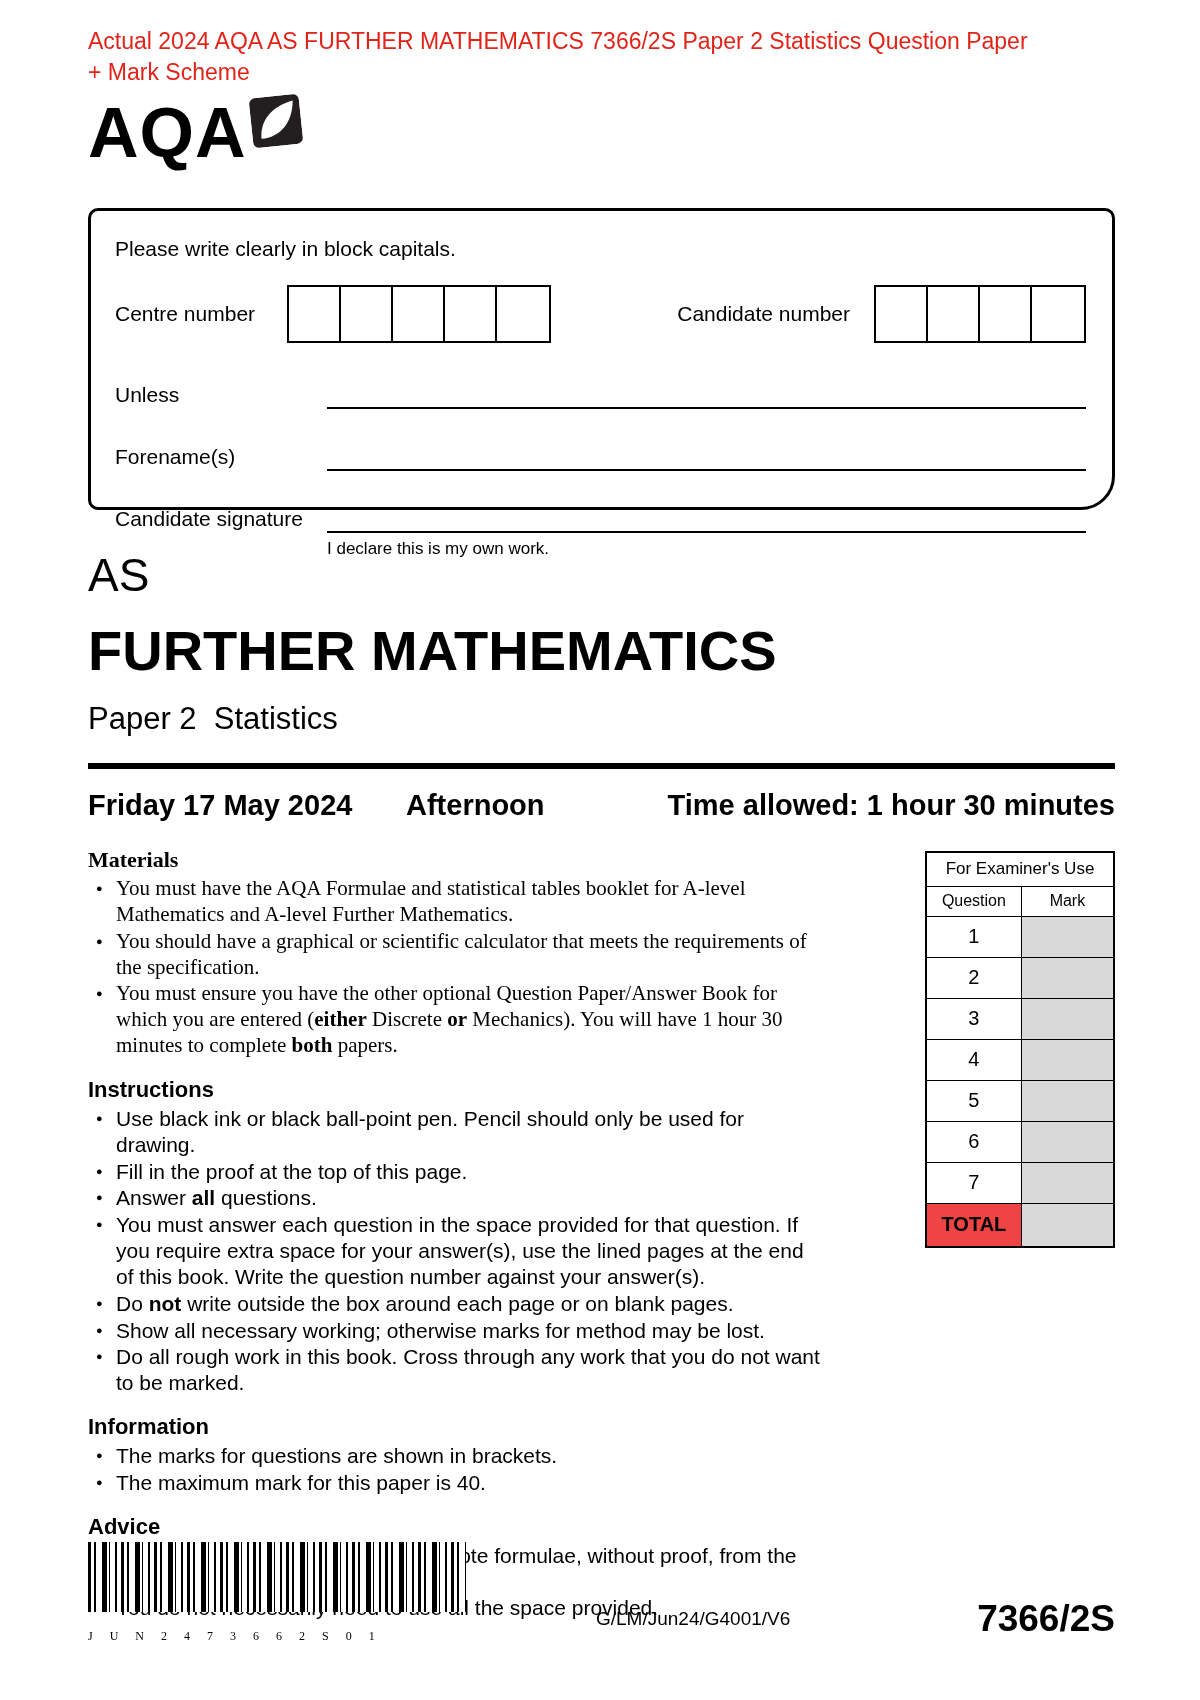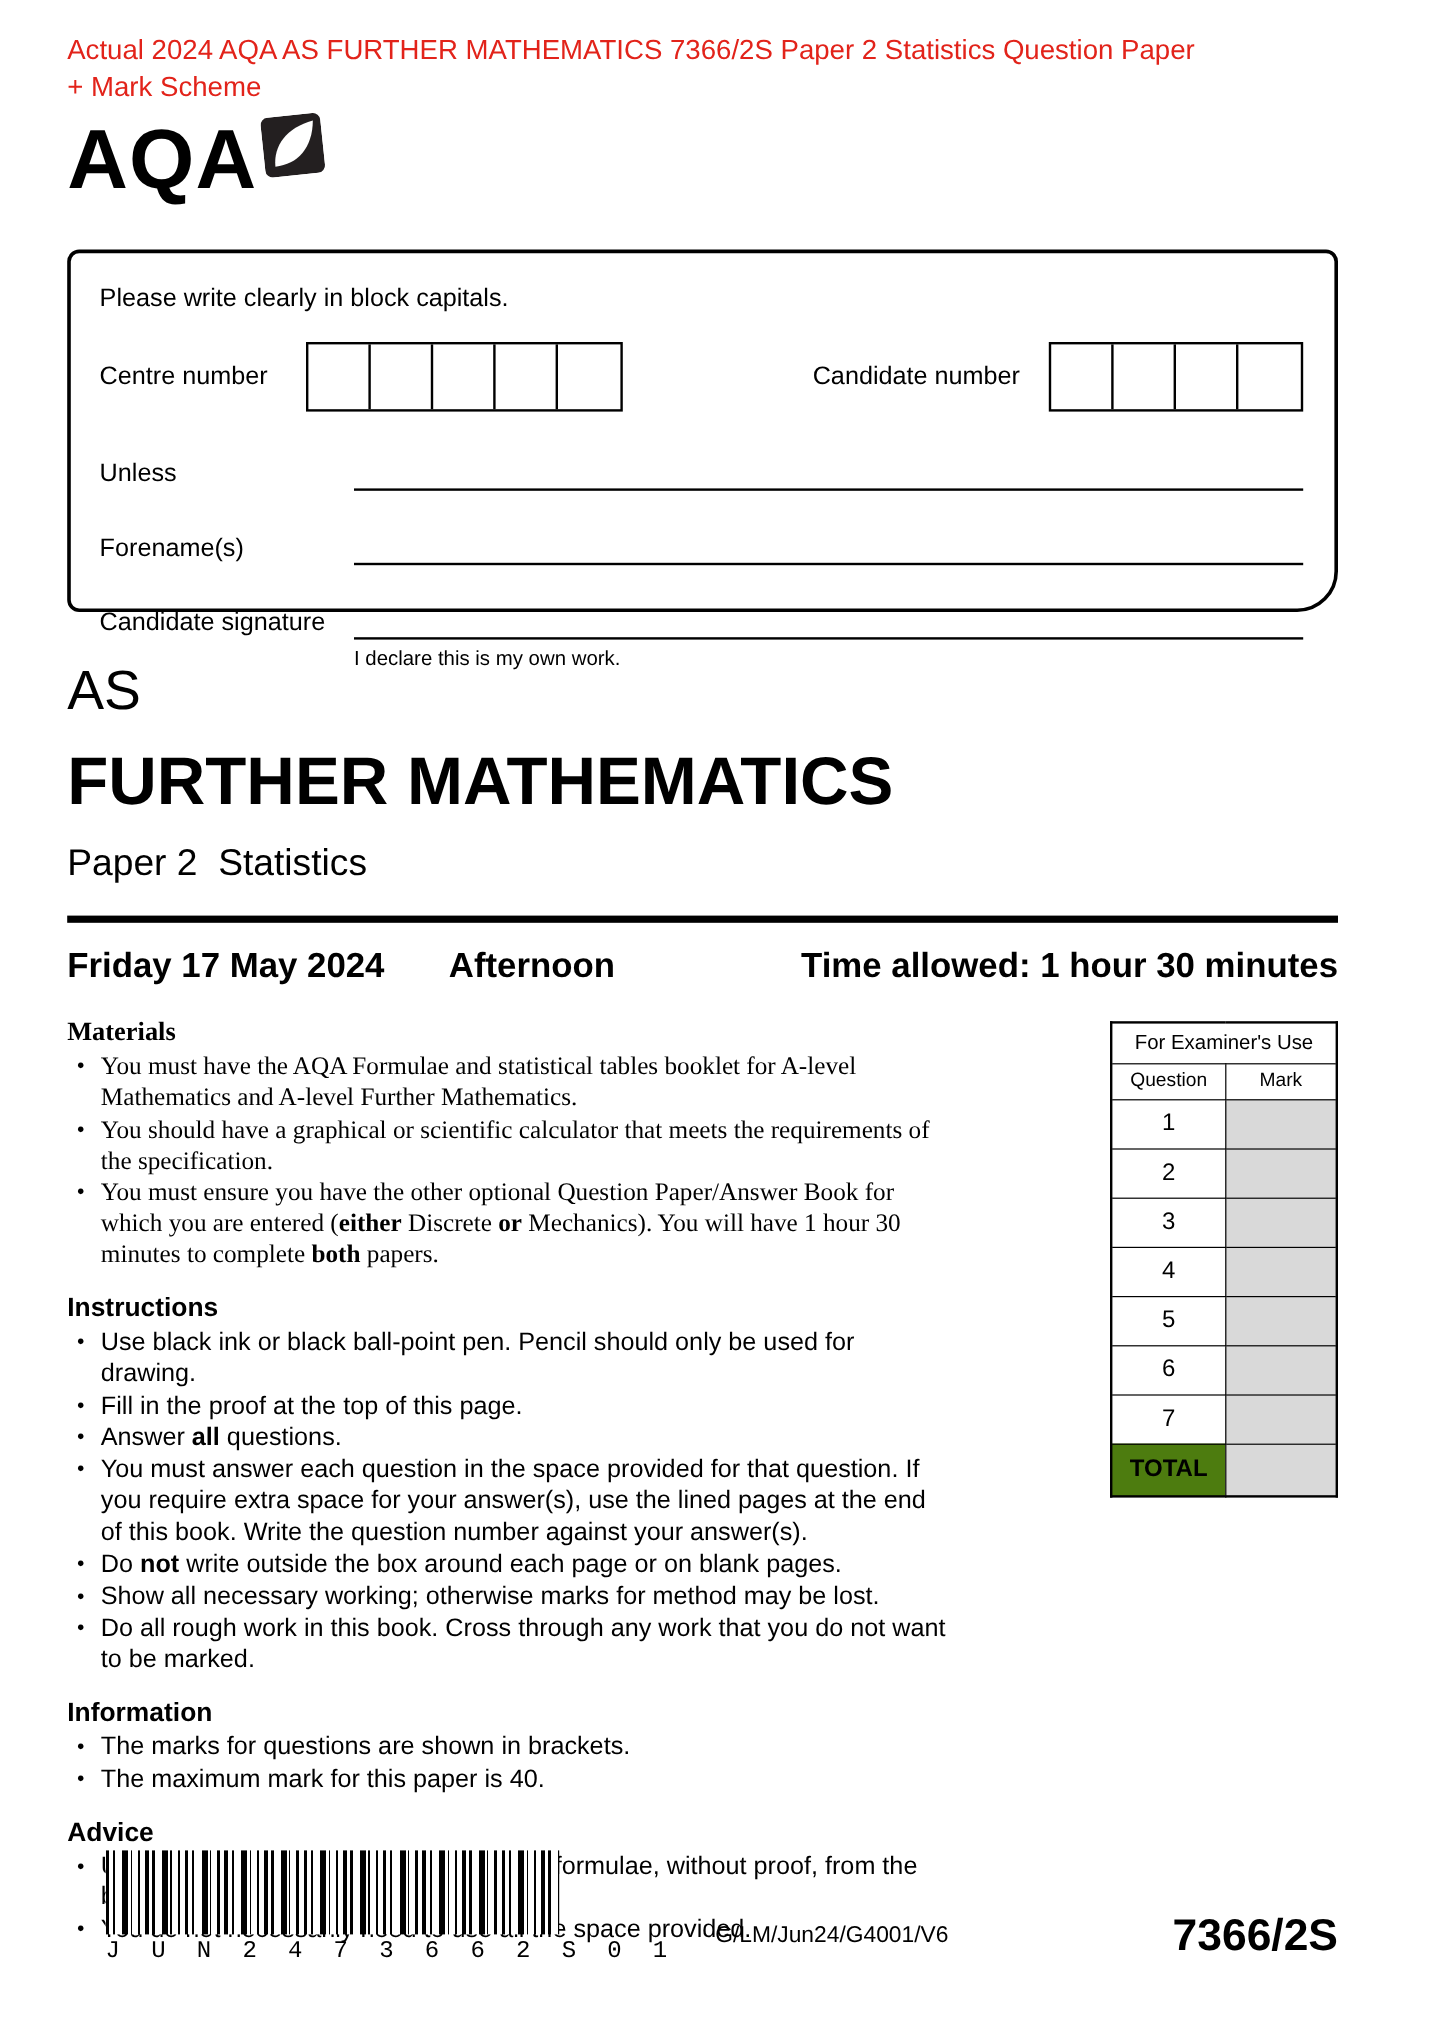--- a/index.html
+++ b/index.html
@@ -2,21 +2,21 @@
 <html><head>
 <meta charset="utf-8">
 <style>
   * { box-sizing: border-box; margin: 0; padding: 0; }
   html, body { background: #ffffff; }
   body {
     width: 1200px; height: 1700px;
     font-family: "Liberation Sans", sans-serif;
     color: #000; position: relative; overflow: hidden;
   }
-  .page { position: absolute; inset: 0; padding: 26px 85px 0 56px; }
+  .page { position: absolute; inset: 0; padding: 26px 85px 0 88px; }
 
   
   .banner {
     color: #e2231a; font-size: 23px; line-height: 1.35;
     font-weight: 400; max-width: 1080px; white-space: pre-line;
   }
 
   
   .logo { display: flex; align-items: flex-start; margin-top: 10px; height: 78px; }
   .logo-text {
@@ -78,38 +78,38 @@
   
   .right-col { margin-left: auto; width: 190px; }
   table.examiner { border-collapse: collapse; width: 190px; border: 2px solid #000; margin-top: 4px; }
   table.examiner th, table.examiner td {
     border: 1.5px solid #000; text-align: center; vertical-align: middle;
   }
   .ex-title { font-size: 17px; font-weight: 400; height: 34px; }
   .ex-head { font-size: 16px; font-weight: 400; height: 30px; }
   .ex-q { font-size: 20px; height: 41px; width: 96px; background: #fff; }
   .ex-m { width: 94px; background: #d9d9d9; }
-  .ex-total { font-size: 20px; font-weight: 700; height: 44px; background: #4d7c0f; }
+  .ex-total { font-size: 20px; font-weight: 700; height: 44px; background: #ef4444; }
 
   
   .footer {
     position: absolute; left: 88px; right: 85px; top: 1542px;
     display: flex; align-items: flex-end;
   }
   .barcode-wrap { width: 378px; }
   .barcode {
     height: 70px; width: 100%;
     background: repeating-linear-gradient(90deg,
       #000 0 3px, #fff 3px 6px, #000 6px 8px, #fff 8px 14px,
       #000 14px 19px, #fff 19px 21px, #000 21px 22px, #fff 22px 27px,
       #000 27px 29px, #fff 29px 33px);
   }
   .barcode-text {
-    font-family: Liberation Mono, monospace;
-    font-size: 20px; letter-spacing: 7px; margin-top: 3px; white-space: nowrap;
+    font-family: Liberation Serif, serif;
+    font-size: 12px; letter-spacing: 7px; margin-top: 17px; white-space: nowrap;
   }
   .footer-code { font-size: 19px; margin-left: 130px; padding-bottom: 14px; }
   .footer-ref { margin-left: auto; font-size: 37px; font-weight: 700; padding-bottom: 4px; }
 </style>
 </head>
 <body>
 
 <div class="page">
 
   <div class="banner">Actual 2024 AQA AS FURTHER MATHEMATICS 7366/2S Paper 2 Statistics Question Paper

